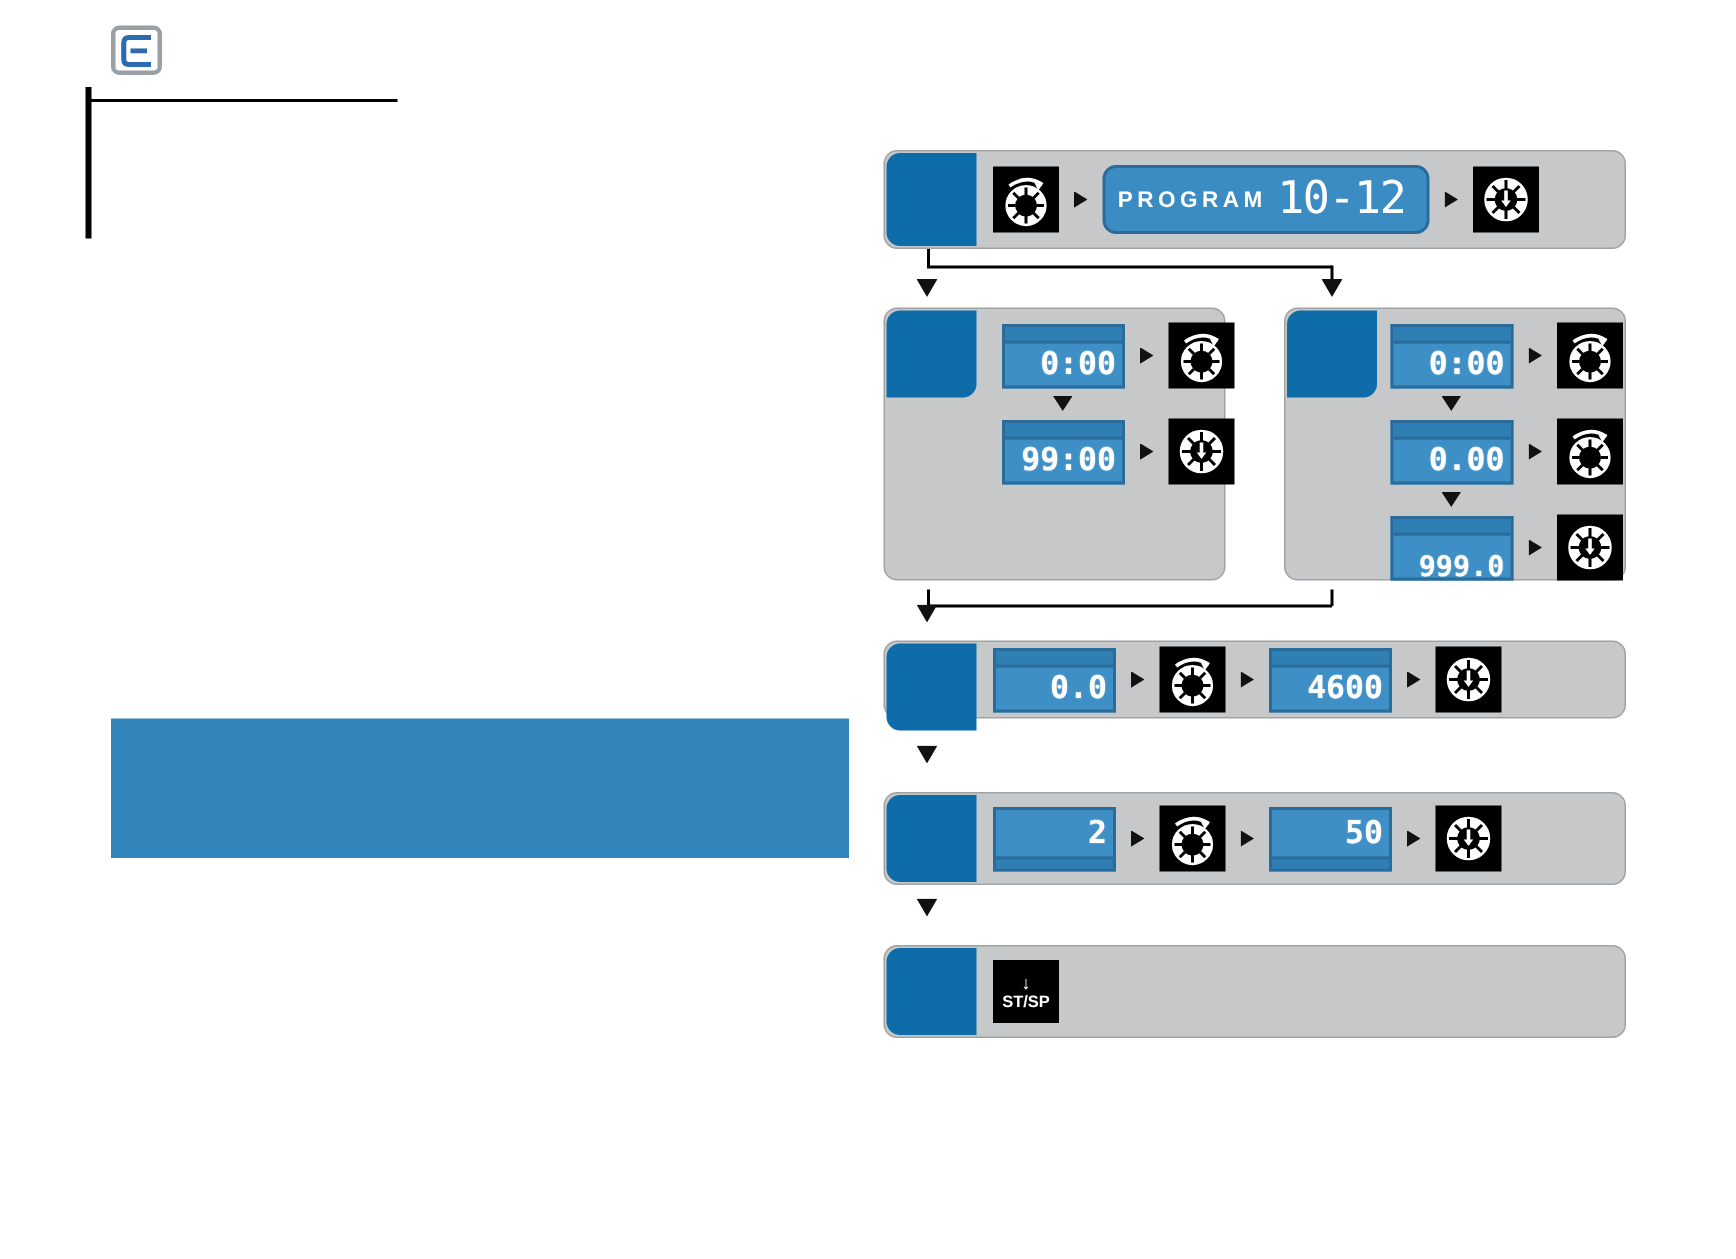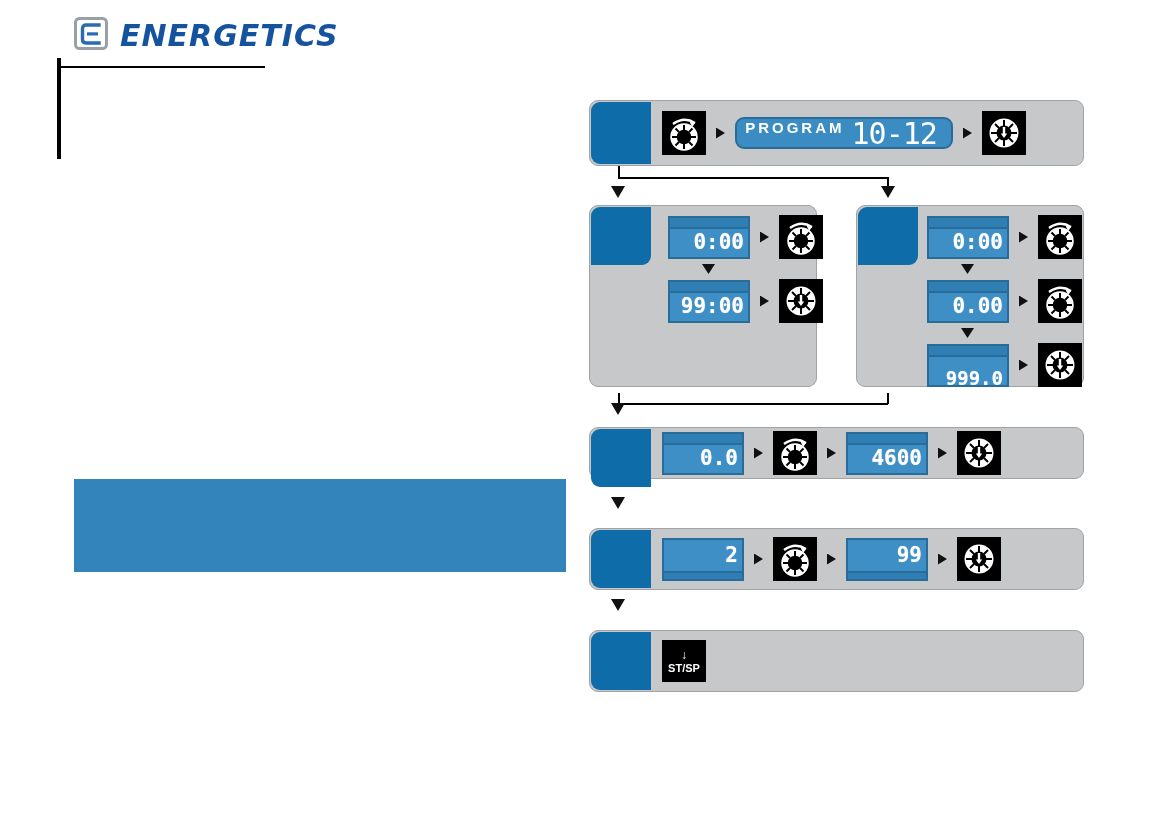--- a/index.html
+++ b/index.html
@@ -81,26 +81,26 @@
     top:0;bottom:auto;height:31px;
     align-items:center;
   }
   .lcd.top-val .lcd-bar{
     top:31px;height:12px;border-bottom:none;border-top:2px solid #2A6C99;
   }
 
   
   .lcd-wide{
     position:relative;
-    width:218px;height:32px;
+    width:218px;height:46px;
     background:#3C8CC4;
     border:2px solid #2A6C99;
     border-radius:9px;
     box-sizing:border-box;
-    display:flex;justify-content:center;
+    display:flex;align-items:center;justify-content:center;
     gap:7px;
     padding-right:6px;
   }
   .lcd-wide .pg-label{
     color:#ffffff;font-size:15px;font-weight:bold;
     letter-spacing:3.0px;
     font-family:"Liberation Sans", sans-serif;
   }
   .lcd-wide .pg-val{
     color:#ffffff;
@@ -160,21 +160,20 @@
 <body>
 
 <div id="logo-block">
   <div id="logo-mark">
     <svg width="36" height="36" viewBox="0 0 36 36">
       <rect x="1.5" y="2.5" width="31" height="30" rx="4" ry="4" fill="none" stroke="#9AA0A6" stroke-width="3"></rect>
       <path d="M25 9 L12 9 Q8.5 9 8.5 12.5 L8.5 23.5 Q8.5 27 12 27 L25 27" fill="none" stroke="#2B6CB0" stroke-width="3.4" stroke-linecap="square"></path>
       <rect x="13" y="16.3" width="11" height="3.2" fill="#2B6CB0"></rect>
     </svg>
   </div>
-  <div id="logo-word">ENERGETICS</div>
 </div>
 <div id="rule-vert"></div>
 <div id="rule-horz"></div>
 
 <div id="blue-block"></div>
 
 <div class="panel" style="left:589px;top:100px;width:495px;height:66px;">
   <div class="panel-tab" style="height:62px;"></div>
   <div class="row-content">
 
@@ -459,21 +458,21 @@
           <line x1="13.5" y1="17.5" x2="17" y2="21"></line>
             <line x1="27" y1="31" x2="30.5" y2="34.5"></line>
           <line x1="30.5" y1="17.5" x2="27" y2="21"></line>
             <line x1="17" y1="31" x2="13.5" y2="34.5"></line>
         </g>
       </svg>
     </span>
     <span class="sep gapL gapR"></span>
     <span class="lcd top-val">
       <span class="lcd-bar"></span>
-      <span class="lcd-val">99</span>
+      <span class="lcd-val">50</span>
     </span>
     <span class="sep gapL gapR"></span>
     <span class="icon-box">
       <svg width="44" height="44" viewBox="0 0 44 44">
         <circle cx="22" cy="22" r="11" fill="none" stroke="#fff" stroke-width="7"></circle>
         <g stroke="#000" stroke-width="2">
           <line x1="22" y1="9" x2="22" y2="15"></line>
             <line x1="22" y1="29" x2="22" y2="35"></line>
           <line x1="9" y1="22" x2="15" y2="22"></line>
             <line x1="29" y1="22" x2="35" y2="22"></line>

